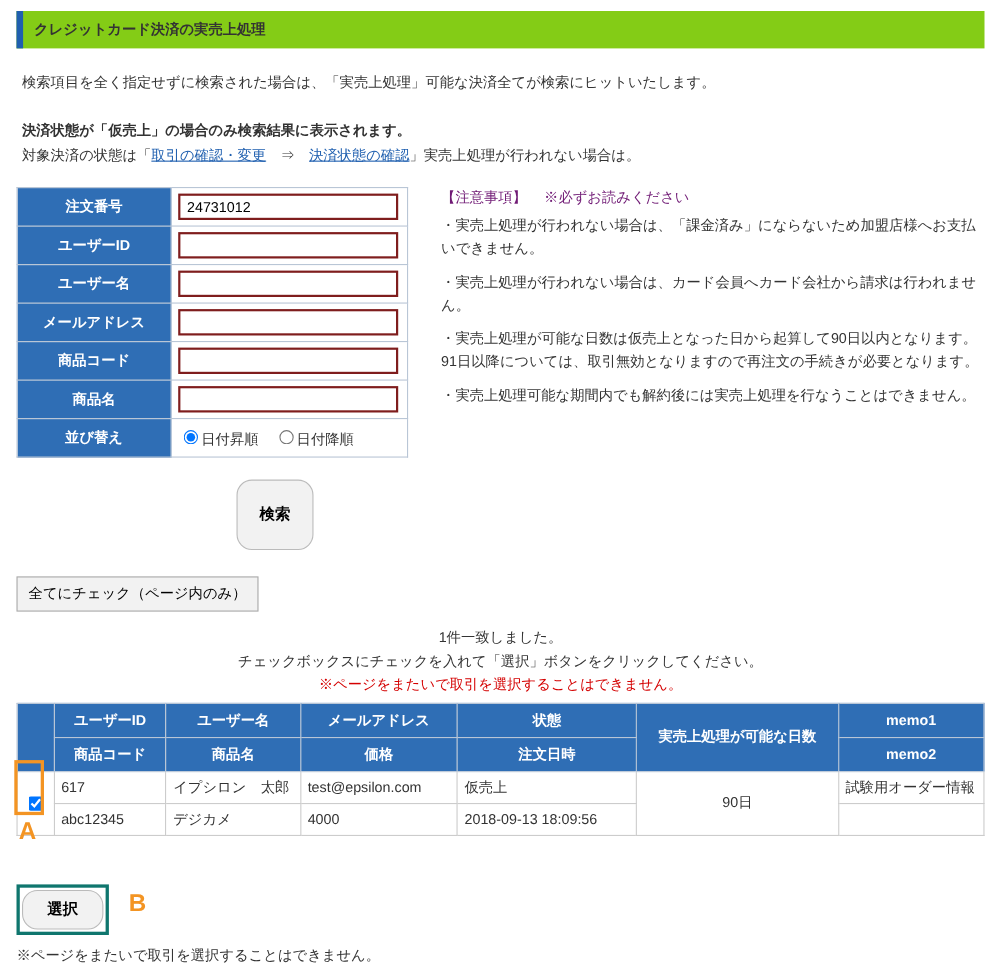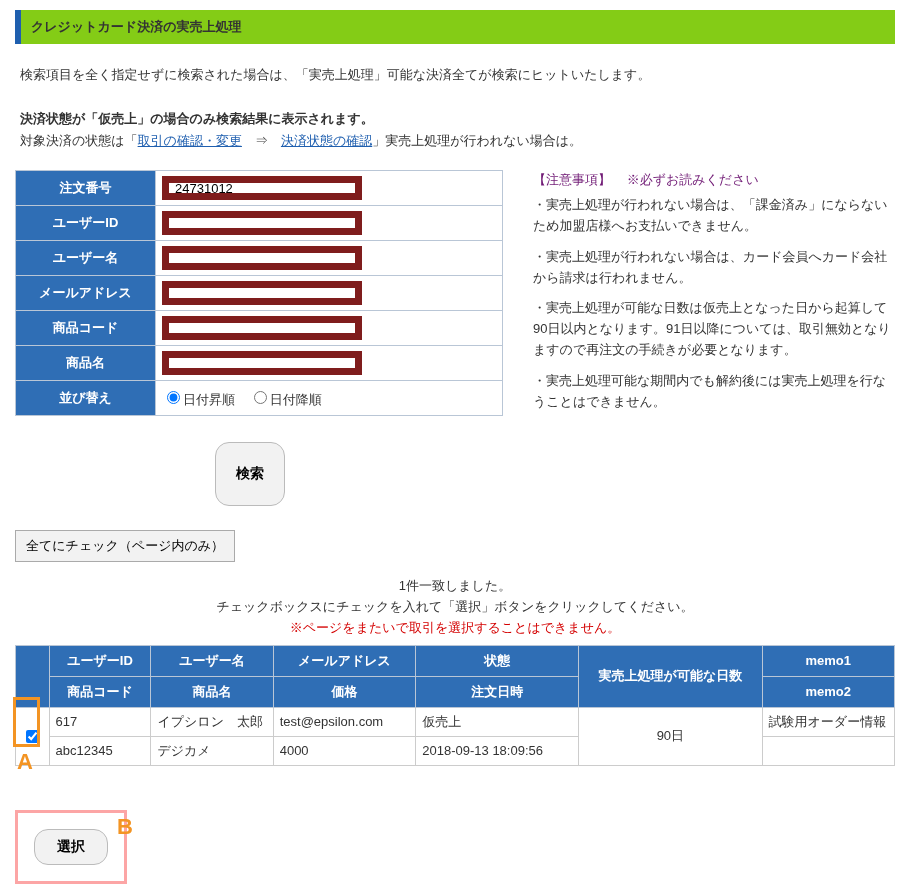--- a/index.html
+++ b/index.html
@@ -27,41 +27,41 @@
   .intro .bold { font-weight: bold; }
   a.inline-link { color: #1f5faf; text-decoration: underline; cursor: pointer; }
   .search-area {
     display: flex;
     align-items: flex-start;
     gap: 30px;
     margin-top: 10px;
   }
   .search-table {
     border-collapse: collapse;
-    width: 488px;
+    width: 356px;
   }
   .search-table th {
     background: #2f6eb5;
     color: #fff;
     font-weight: bold;
     text-align: center;
     border: 1px solid #b9c6d6;
     padding: 8px;
     width: 140px;
     font-size: 13px;
   }
   .search-table td {
     border: 1px solid #b9c6d6;
     padding: 4px 6px;
     background: #fff;
   }
   .search-table input[type=text] {
     width: 200px;
     height: 24px;
-    border: 7px solid #7f1d1d;
+    border: 2px solid #7f1d1d;
     padding: 2px 6px;
     font-size: 13px;
   }
   .sort-cell label { margin-right: 10px; font-size: 13px; }
   .notice {
     flex: 1;
     font-size: 13px;
     line-height: 1.6;
   }
   .notice .hdr { color: #701a75; font-weight: normal; }
@@ -129,23 +129,23 @@
   .btn-select {
     padding: 8px 22px;
     border: 1px solid #bbb;
     border-radius: 14px;
     background: #f2f2f2;
     font-weight: bold;
     font-size: 14px;
     cursor: pointer;
   }
   .btn-select-outline {
-    border: 3px solid #fca5a5;
+    border: 3px solid #0f766e;
     display: inline-block;
-    padding: 16px;
+    padding: 2px;
   }
   .foot-note { margin-top: 10px; font-size: 13px; color: #333; }
   .rel { position: relative; }
 </style>
 </head>
 <body>
 
 
 
 <div class="title-bar">クレジットカード決済の実売上処理</div>

